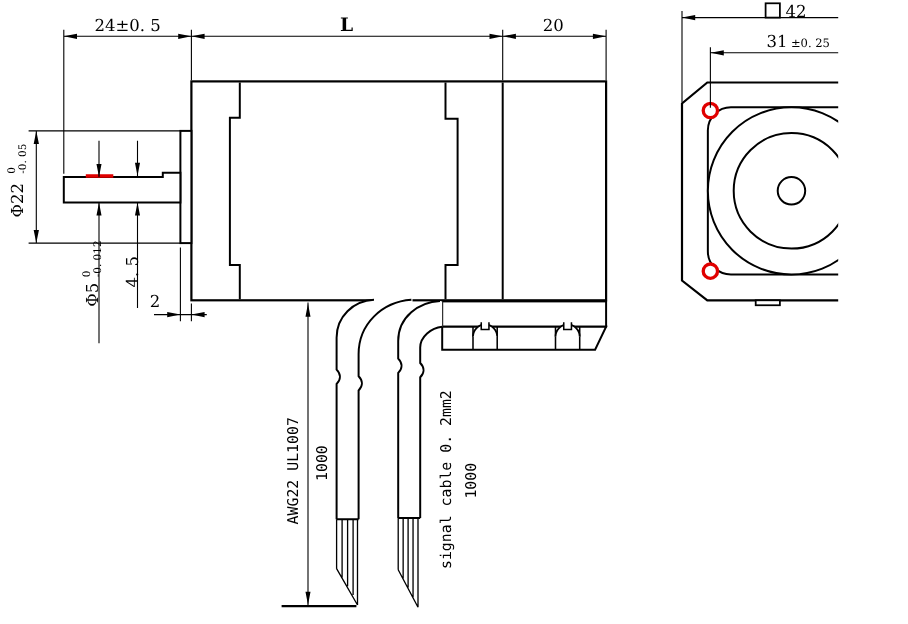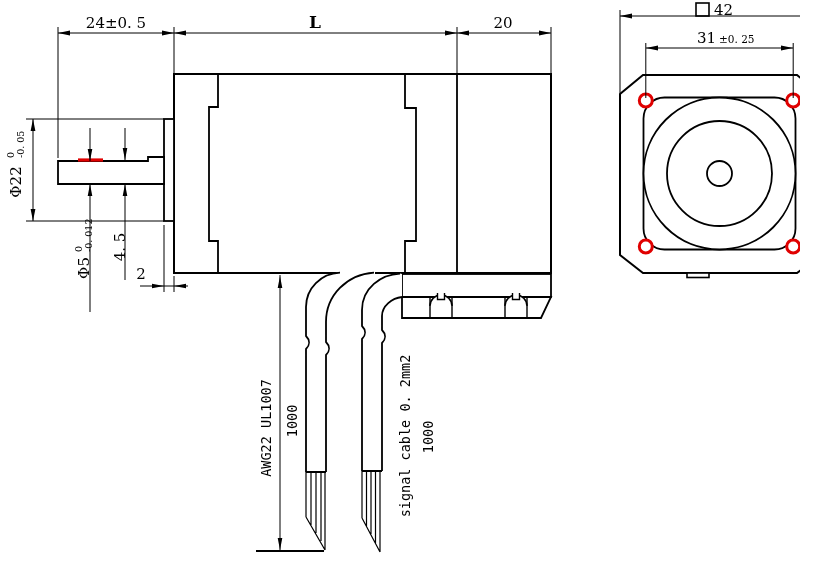--- a/index.html
+++ b/index.html
@@ -1,16 +1,16 @@
 <!DOCTYPE html>
 <html><head>
 <meta charset="utf-8">
 <style>
   html,body{margin:0;padding:0;background:#ffffff;}
-  .stage{position:relative;width:762px;height:567px;background:#fff;overflow:hidden;padding-left:38px;}
+  .stage{position:relative;width:762px;height:567px;background:#fff;overflow:hidden;}
   svg{position:absolute;left:0;top:0;}
   text{fill:#000;}
   .dim{font-family:"DejaVu Serif","Liberation Serif",serif;font-size:15px;}
   .dimsm{font-family:"DejaVu Serif","Liberation Serif",serif;font-size:9.5px;}
   .dimtol{font-family:"DejaVu Serif","Liberation Serif",serif;font-size:10.5px;}
   .dimL{font-family:"DejaVu Serif","Liberation Serif",serif;font-size:17px;font-weight:bold;}
   .cab{font-family:"DejaVu Sans Mono","Liberation Mono",monospace;font-size:13.5px;}
 </style>
 </head>
 <body>

